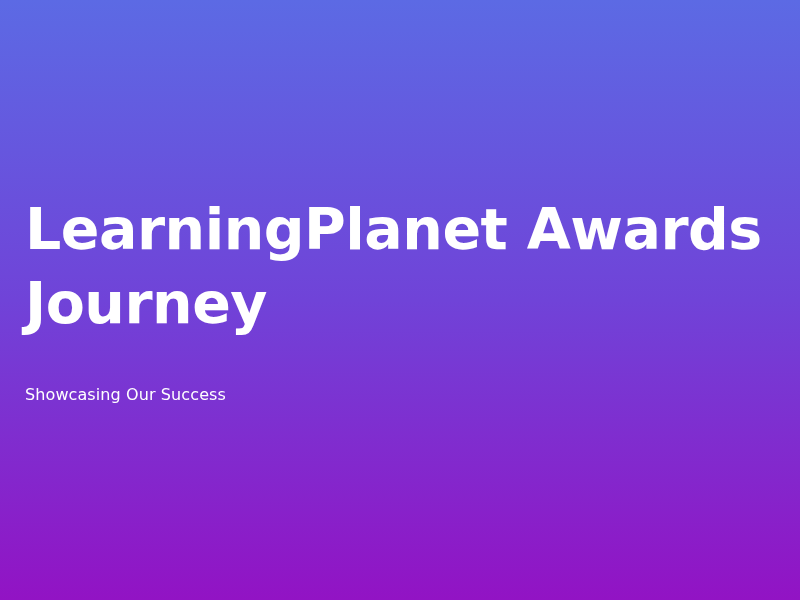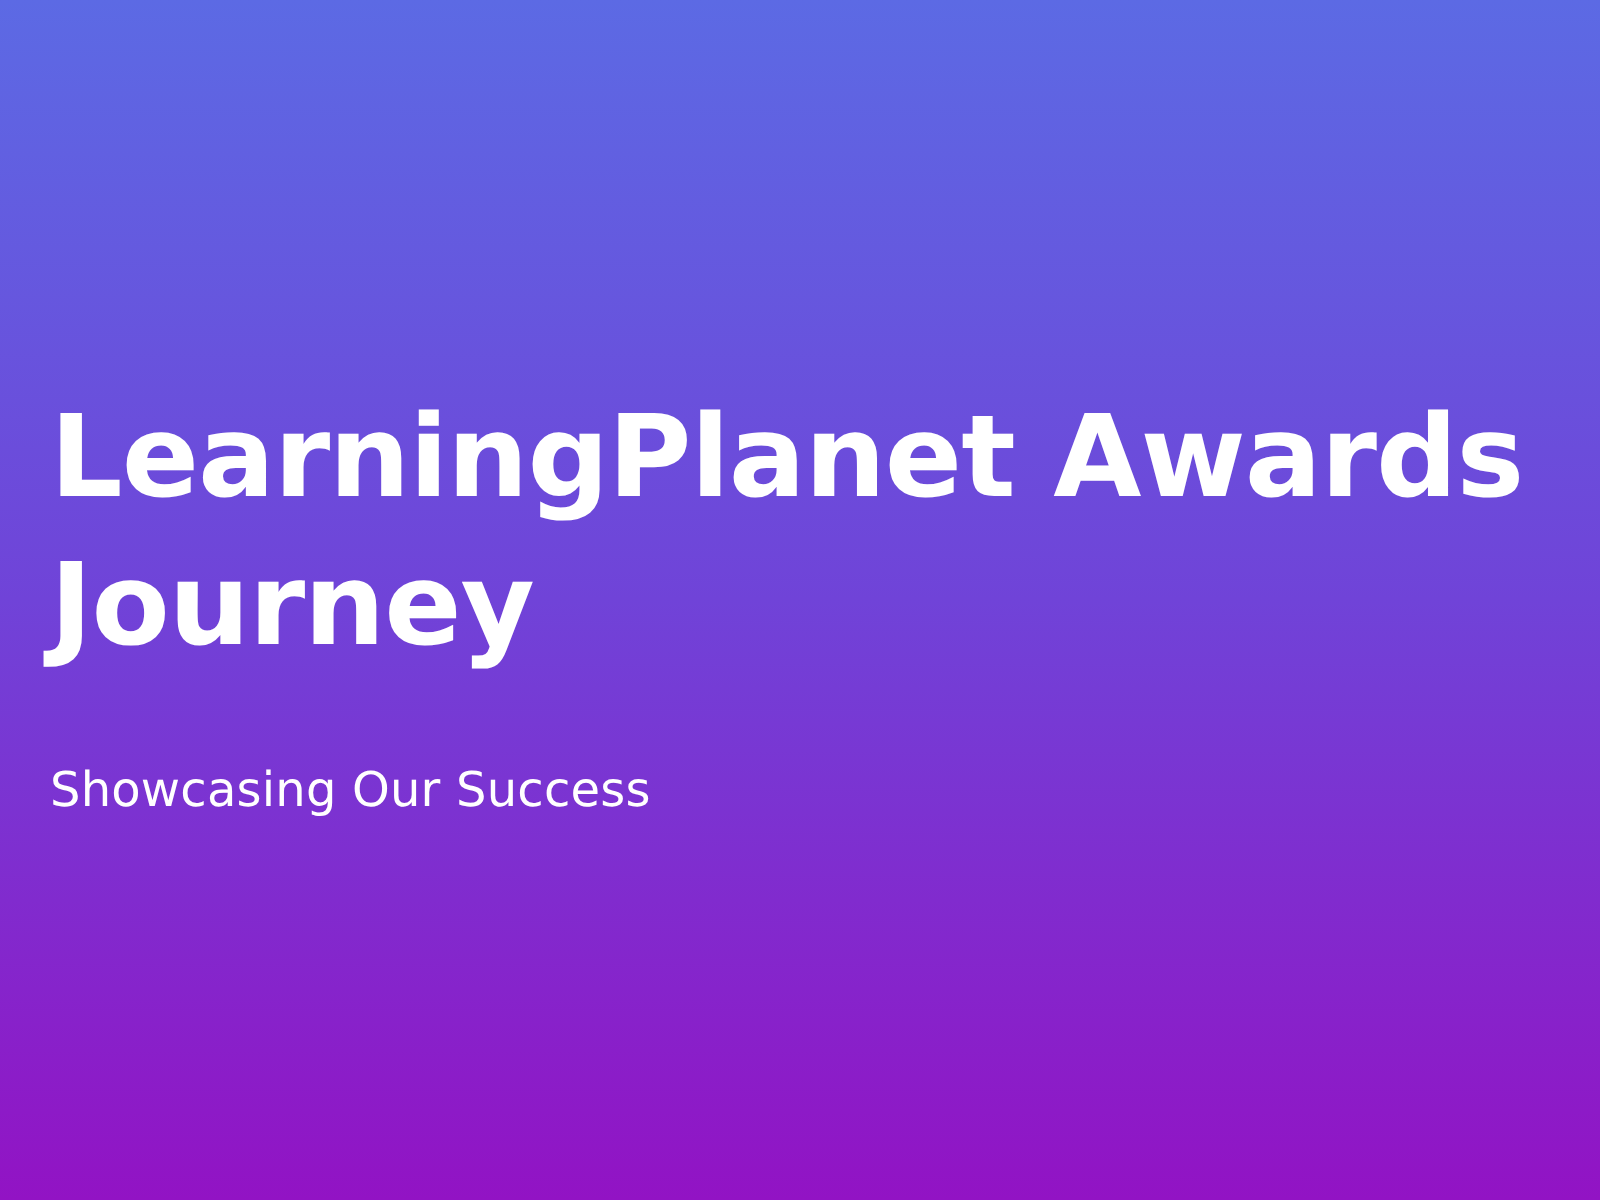--- a/index.html
+++ b/index.html
@@ -52,21 +52,21 @@
     color: #FFFFFF;
     text-align: left;
     word-wrap: break-word;
   }
 
   .slide-subtitle {
     margin: 0;
     padding: 0;
     margin-top: 42px;
     max-width: 740px;
-    font-size: 24px;
+    font-size: 16px;
     line-height: 26px;
     font-weight: 400;
     letter-spacing: 0.1px;
     color: #FFFFFF;
     text-align: left;
   }
 </style>
 </head>
 <body>
 

